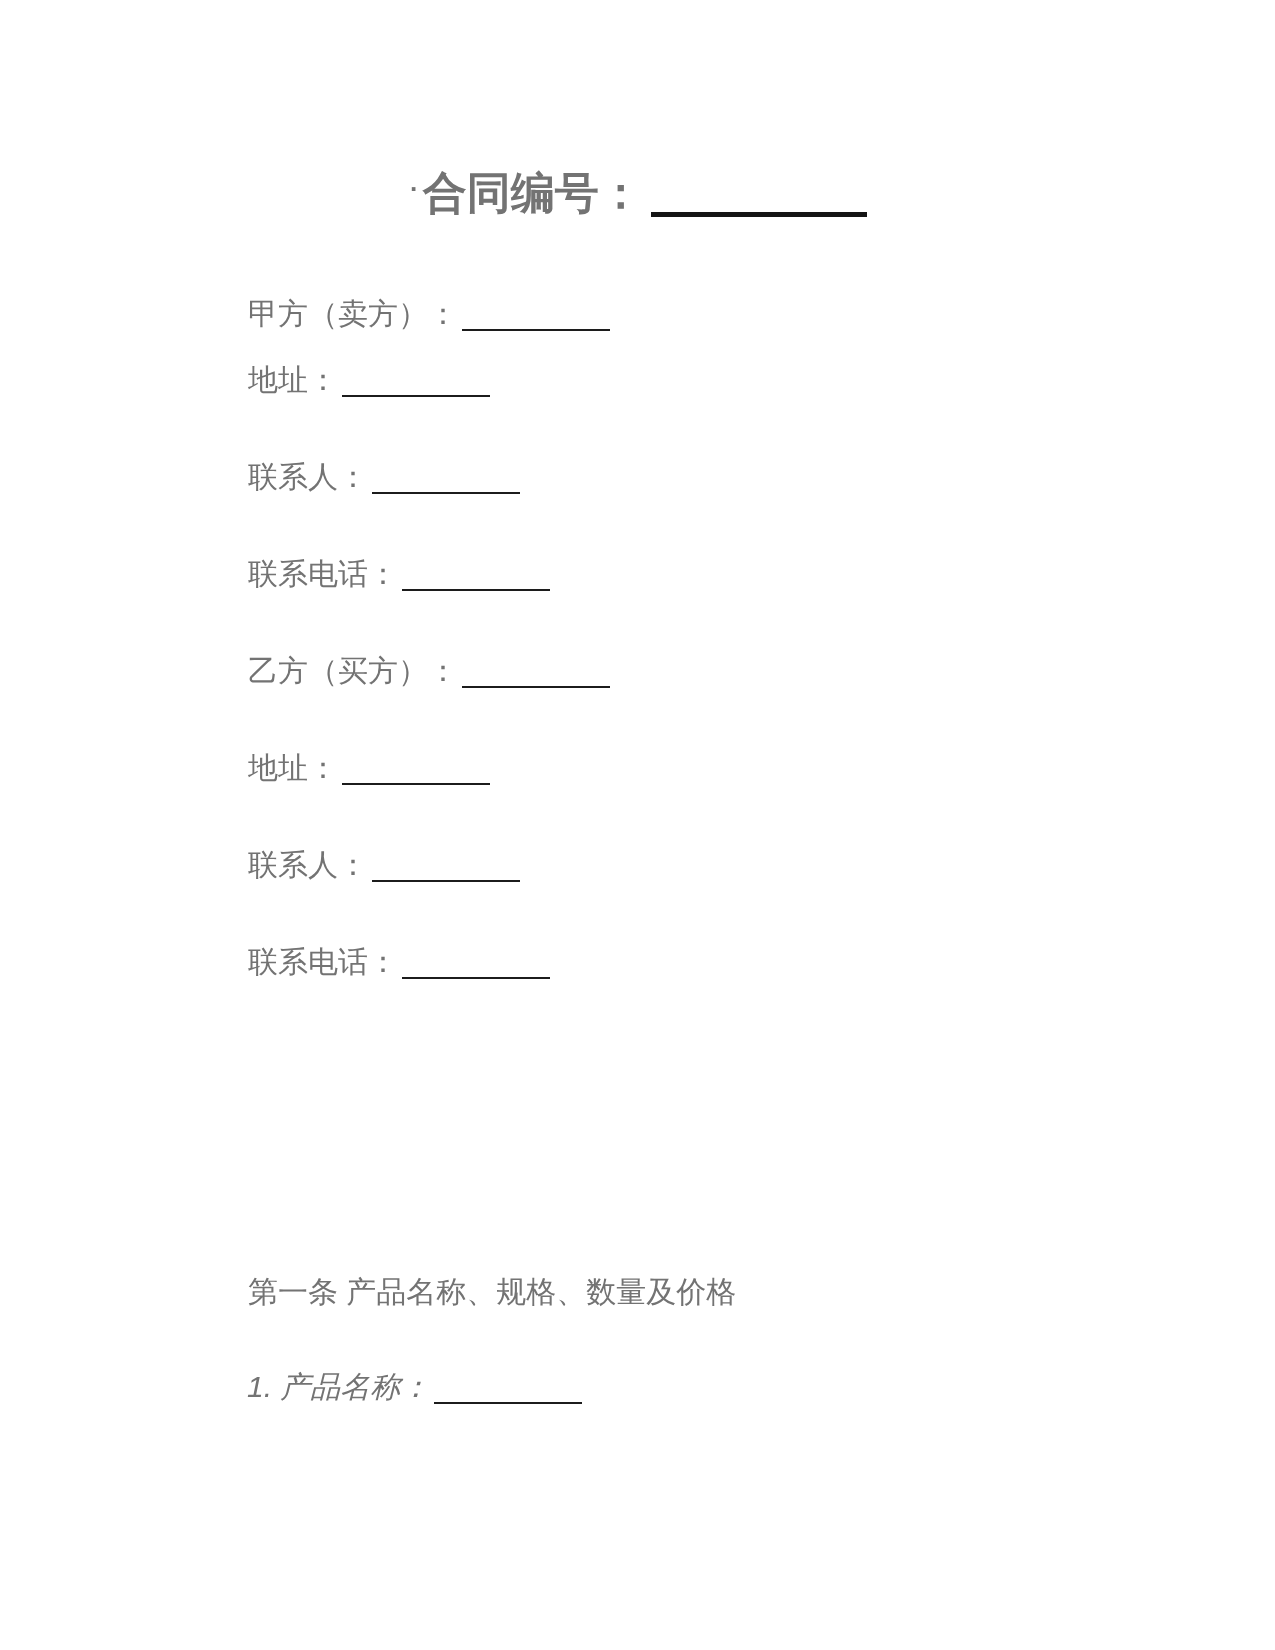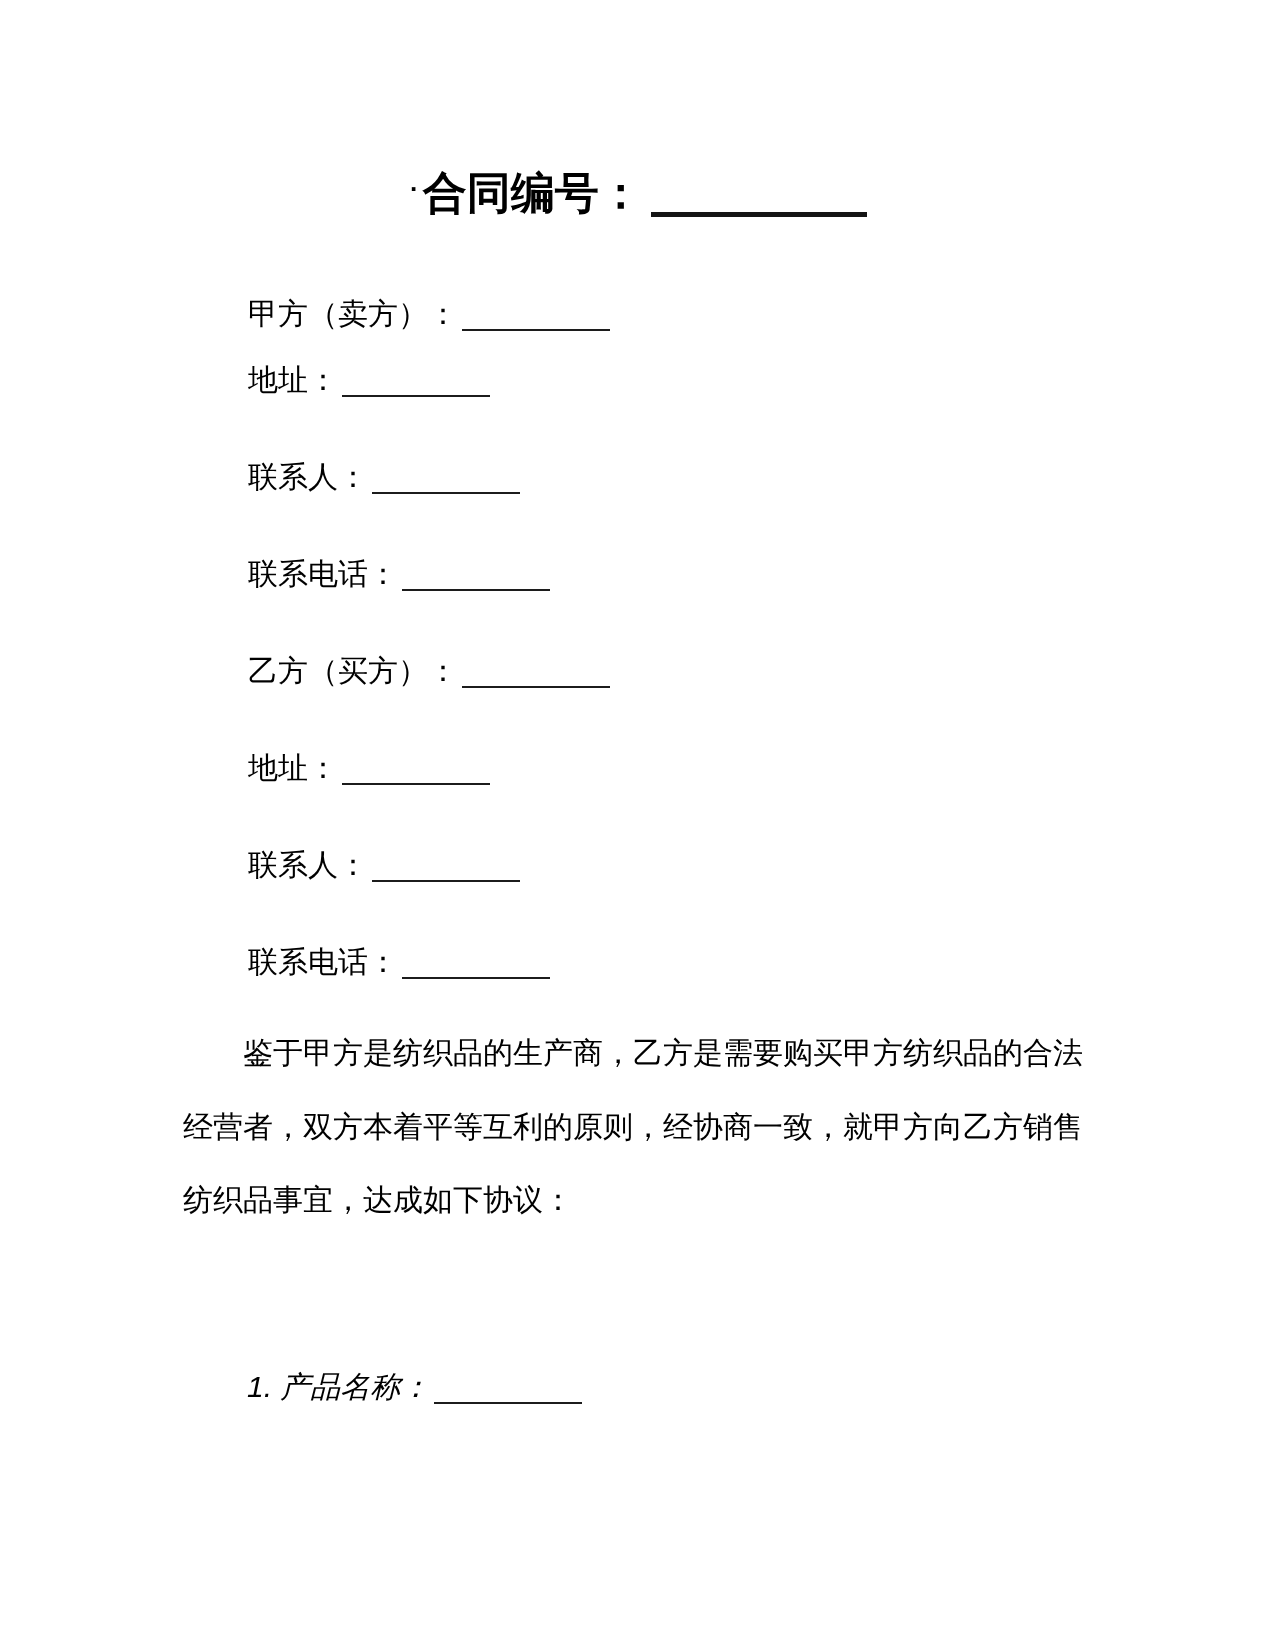--- a/index.html
+++ b/index.html
@@ -1,21 +1,21 @@
 <!DOCTYPE html>
 <html><head>
 <meta charset="utf-8">
 <style>
   html,body{margin:0;padding:0;background:#ffffff;}
   .page{
     position:relative;
     width:1275px;
     height:1650px;
     background:#ffffff;
-    color:#000000;
+    color:#737373;
     font-family:"Liberation Sans","DejaVu Sans",sans-serif;
     overflow:hidden;
   }
   .title-line{
     position:absolute;
     left:410px;
     top:163px;
     font-size:44px;
     font-weight:700;
     line-height:52px;
@@ -93,20 +93,20 @@
       <div class="field-row" style="top: 265px; margin-top: 31px;"><span>甲方（卖方）：</span><span class="blank field-blank"></span></div>
       <div class="field-row" style="top: 362px;"><span>地址：</span><span class="blank field-blank"></span></div>
       <div class="field-row" style="top: 459px;"><span>联系人：</span><span class="blank field-blank"></span></div>
       <div class="field-row" style="top: 556px;"><span>联系电话：</span><span class="blank field-blank"></span></div>
       <div class="field-row" style="top: 653px; text-align: right;"><span>乙方（买方）：</span><span class="blank field-blank"></span></div>
       <div class="field-row" style="top: 750px;"><span>地址：</span><span class="blank field-blank"></span></div>
       <div class="field-row" style="top: 847px;"><span>联系人：</span><span class="blank field-blank"></span></div>
       <div class="field-row" style="top: 944px;"><span>联系电话：</span><span class="blank field-blank"></span></div>
     </div>
 
-  <p class="preamble">鉴于甲方是纺织品的生产商，乙方是需要购买甲方纺织品的合法经营者，双方本着平等互利的原则，经协商一致，就甲方向乙方销售纺织品事宜，达成如下协议：</p>
 
+  <div class="clause-heading">第一条 产品名称、规格、数量及价格</div>
 
   <div class="clause-item">
     <span>1. 产品名称：</span><span class="blank field-blank"></span>
   </div>
 
 </div>
 
 </body></html>

